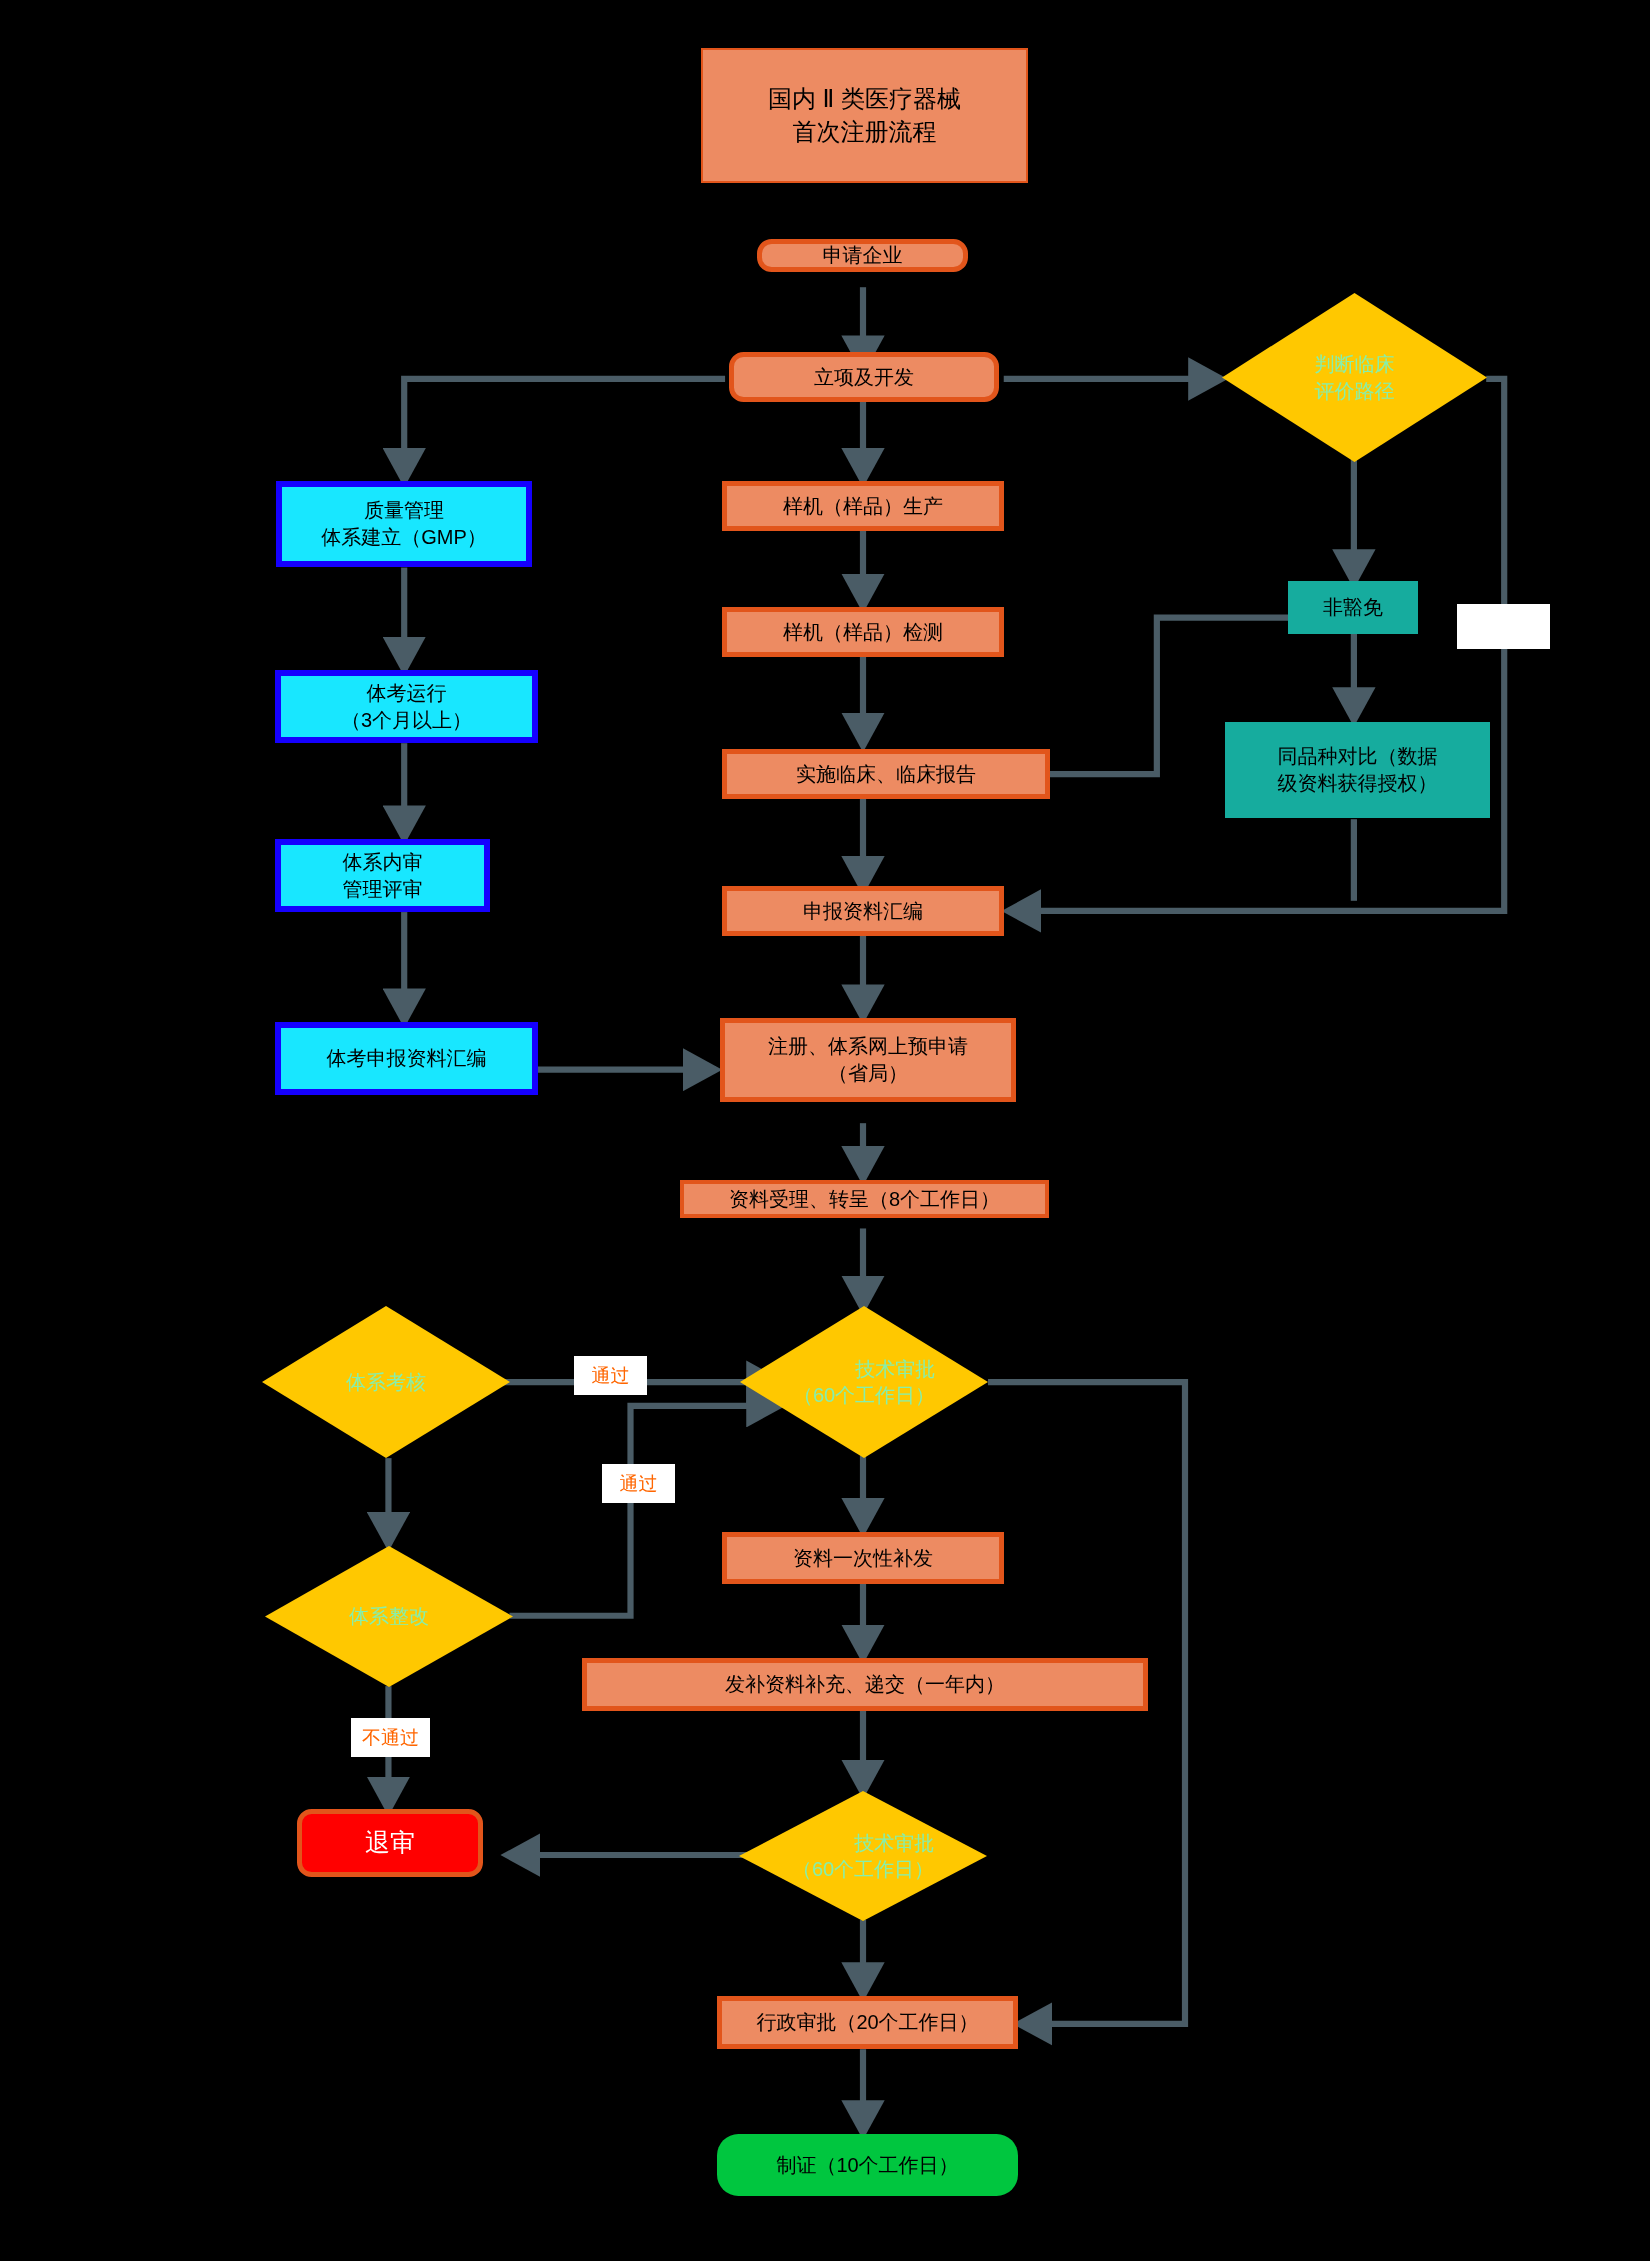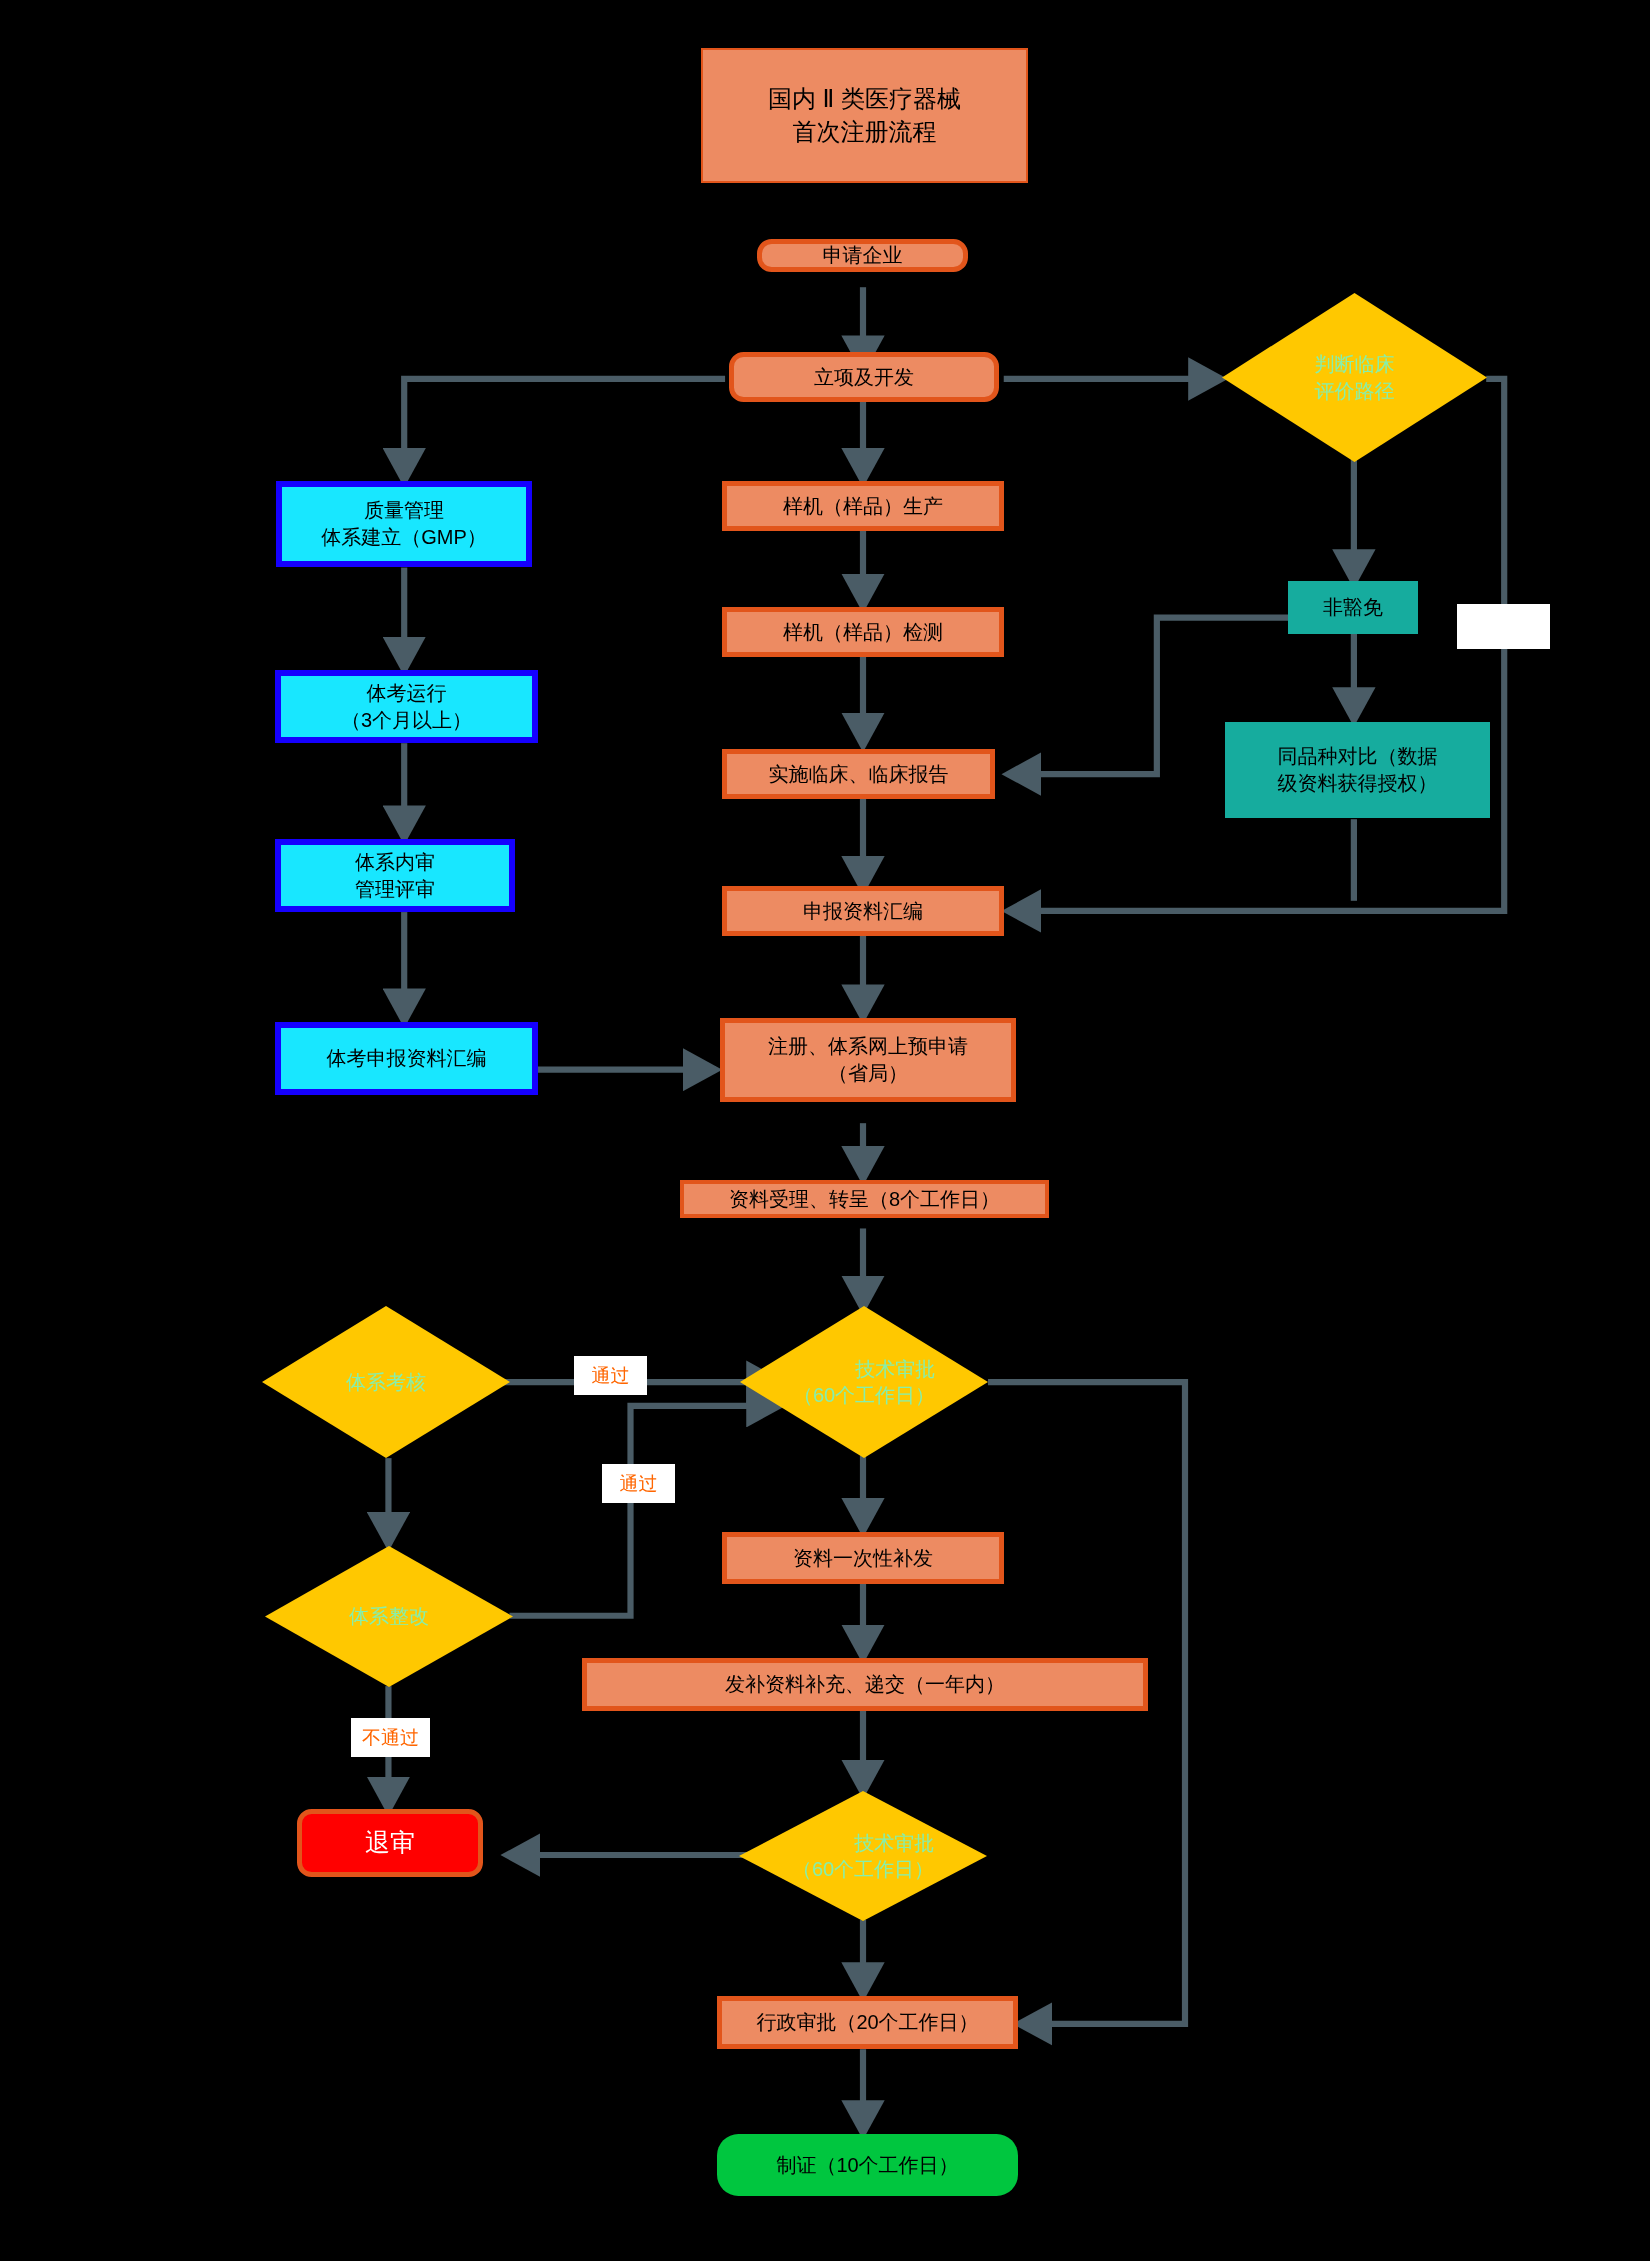--- a/index.html
+++ b/index.html
@@ -157,21 +157,21 @@
 首次注册流程</div>
 
   <div class="node n-round" style="left:757px;top:239px;width:211px;height:33px;">申请企业</div>
 
   <div class="node n-round" style="left:729px;top:352px;width:270px;height:50px;">立项及开发</div>
 
   <div class="node n-rect" style="left:722px;top:481px;width:282px;height:50px;">样机（样品）生产</div>
 
   <div class="node n-rect" style="left:722px;top:607px;width:282px;height:50px;">样机（样品）检测</div>
 
-  <div class="node n-rect" style="left:722px;top:749px;width:273px;height:50px;">实施临床、临床报告</div>
+  <div class="node n-rect" style="left:722px;top:749px;width:328px;height:50px;">实施临床、临床报告</div>
 
   <div class="node n-rect" style="left:722px;top:886px;width:282px;height:50px;">申报资料汇编</div>
 
   <div class="node n-rect" style="left:720px;top:1018px;width:296px;height:84px;">注册、体系网上预申请
 （省局）</div>
 
   <div class="node n-rect-thin" style="left:680px;top:1180px;width:369px;height:38px;">资料受理、转呈（8个工作日）</div>
 
   <div class="diamond" style="left:740px;top:1306px;width:248px;height:152px;">
     <span class="dshape"></span>
@@ -192,21 +192,21 @@
   <div class="node n-rect" style="left:717px;top:1996px;width:301px;height:53px;">行政审批（20个工作日）</div>
 
   <div class="node n-green" style="left:717px;top:2134px;width:301px;height:62px;">制证（10个工作日）</div>
 
   <div class="node n-blue" style="left:276px;top:481px;width:256px;height:86px;">质量管理
 体系建立（GMP）</div>
 
   <div class="node n-blue" style="left:275px;top:670px;width:263px;height:73px;">体考运行
 （3个月以上）</div>
 
-  <div class="node n-blue" style="left:275px;top:839px;width:240px;height:73px;">体系内审
+  <div class="node n-blue" style="left:275px;top:839px;width:215px;height:73px;">体系内审
 管理评审</div>
 
   <div class="node n-blue" style="left:275px;top:1022px;width:263px;height:73px;">体考申报资料汇编</div>
 
   <div class="diamond" style="left:262px;top:1306px;width:248px;height:152px;">
     <span class="dshape"></span>
     <span class="dtxt">体系考核</span>
   </div>
 
   <div class="diamond" style="left:265px;top:1546px;width:248px;height:141px;">

